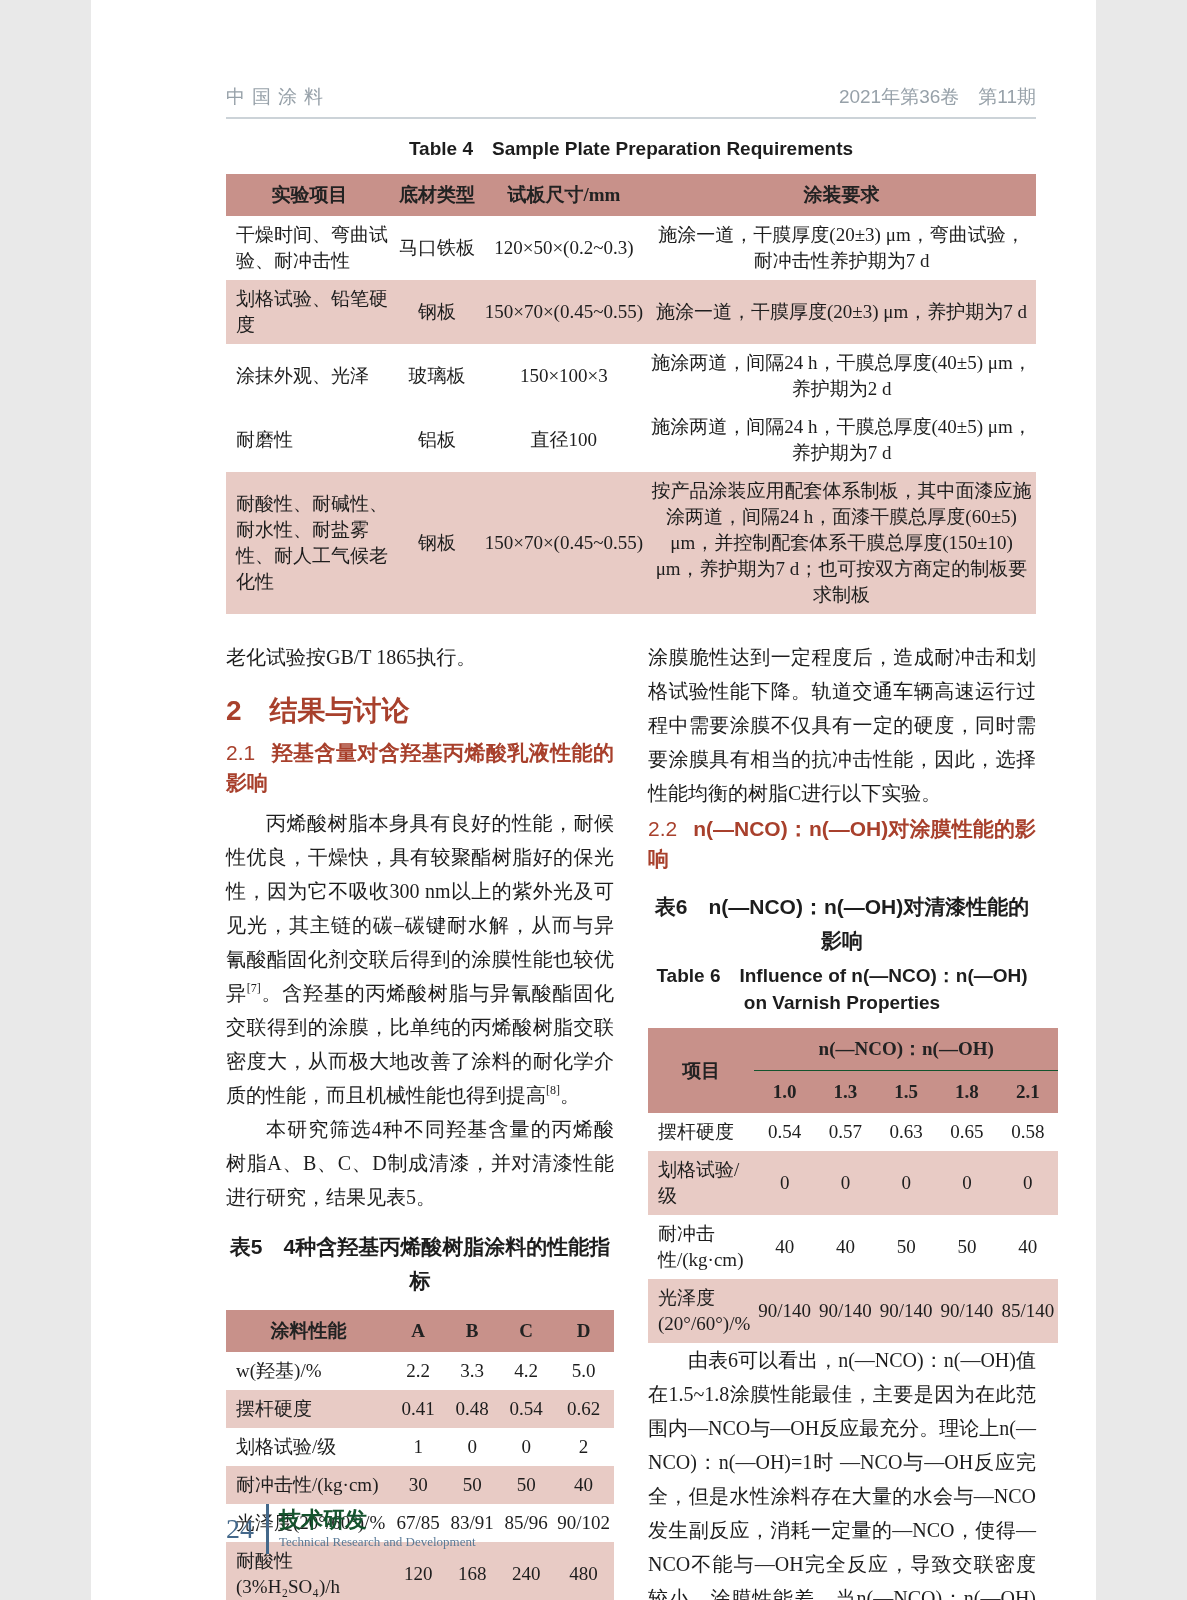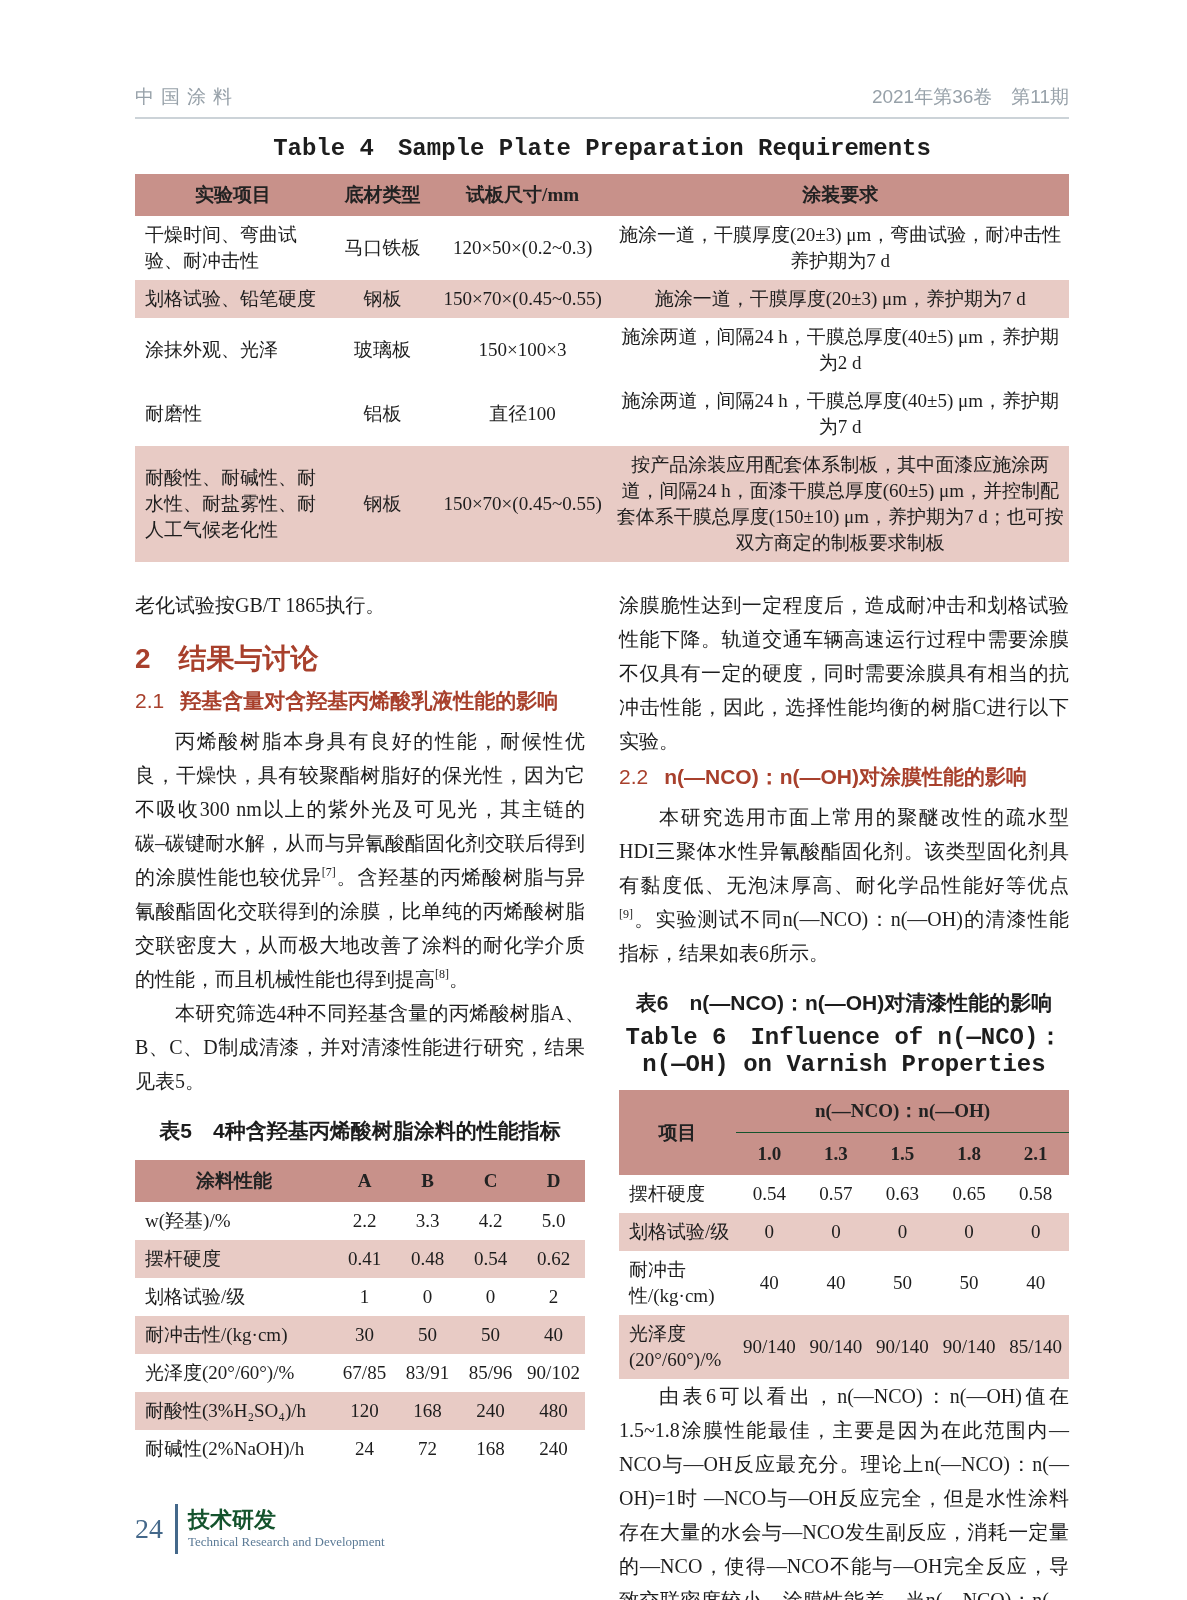--- a/index.html
+++ b/index.html
@@ -7,34 +7,34 @@
     --sans:"Liberation Sans","DejaVu Sans",sans-serif;
     --ink:#1d1d1d;
     --head-red:#A8402C;
     --tbl-head:#C8918A;
     --tbl-alt:#E8CBC5;
     --meta-gray:#97A1A9;
     --foot-blue:#44688A;
   }
   html,body{margin:0;padding:0;background:#e9e9e9;}
   .page{
-    width:1187px;height:1600px;margin:0 auto;background:#ffffff;
+    width:1005px;height:1600px;margin:0 auto;background:#ffffff;
     position:relative;overflow:hidden;box-sizing:border-box;
-    padding:84px 118px 0 135px;
+    padding:84px 60px 0 135px;
     font-family:var(--serif);color:var(--ink);
   }
   
   .pg-header{display:flex;justify-content:space-between;align-items:flex-end;
     font-family:var(--sans);color:var(--meta-gray);font-size:19px;}
   .pg-header .journal{letter-spacing:7px;}
   .head-rule{border-bottom:2px solid #ccd3d8;margin-top:7px;}
 
   
   .tbl-title-cn{text-align:center;font-weight:bold;font-size:21px;font-family:var(--sans);margin-top:4px;}
-  .tbl-title-en{text-align:center;font-weight:bold;font-size:24px;font-family:Liberation Mono, monospace;margin-top:4px;line-height:27px;}
+  .tbl-title-en{text-align:center;font-weight:bold;font-size:19px;font-family:Liberation Sans, sans-serif;margin-top:4px;line-height:27px;}
 
   
   table.datatable{width:100%;border-collapse:collapse;font-size:19px;margin-top:12px;line-height:26px;}
   table.datatable th{background:var(--tbl-head);font-weight:bold;padding:8px 4px;text-align:center;color:#222;margin-top:36px;}
   table.datatable td{padding:6px 4px;text-align:center;vertical-align:middle;}
   table.datatable tr.alt td{background:var(--tbl-alt);}
   table.datatable td.rowlabel{text-align:left;padding-left:10px;}
 
   .t4 col.c1{width:21%;} .t4 col.c2{width:11%;} .t4 col.c3{width:19%;} .t4 col.c4{width:49%;}
   .t5 col.c1{width:44%;} .t5 col.cv{width:14%;}
@@ -222,21 +222,20 @@
 
     </div>
 
     <div class="col">
       <p><span>涂膜脆性达到一定程度后，造成耐冲击和划格试验性能下降。轨道交通车辆高速运行过程中需要涂膜不仅具有一定的硬度，同时需要涂膜具有相当的抗冲击性能，因此，选择性能均衡的树脂C进行以下实验。</span></p>
 
       <h3 class="sec2">
         <span class="num">2.2</span><span>n(—NCO)：n(—OH)对涂膜性能的影响</span>
       </h3>
 
-      <p class="indent"><span>本研究选用市面上常用的聚醚改性的疏水型HDI三聚体水性异氰酸酯固化剂。该类型固化剂具有黏度低、无泡沫厚高、耐化学品性能好等优点</span><sup>[9]</sup><span>。实验测试不同n(—NCO)：n(—OH)的清漆性能指标，结果如表6所示。</span></p>
 
       <section class="table-block tbl-gap">
         <div class="tbl-title-cn">表6　n(—NCO)：n(—OH)对清漆性能的影响</div>
         <div class="tbl-title-en">Table 6　Influence of n(—NCO)：n(—OH) on Varnish Properties</div>
         <table class="datatable t6">
           <colgroup>
               <col class="c1">
               <col class="cv">
               <col class="cv">
               <col class="cv">

